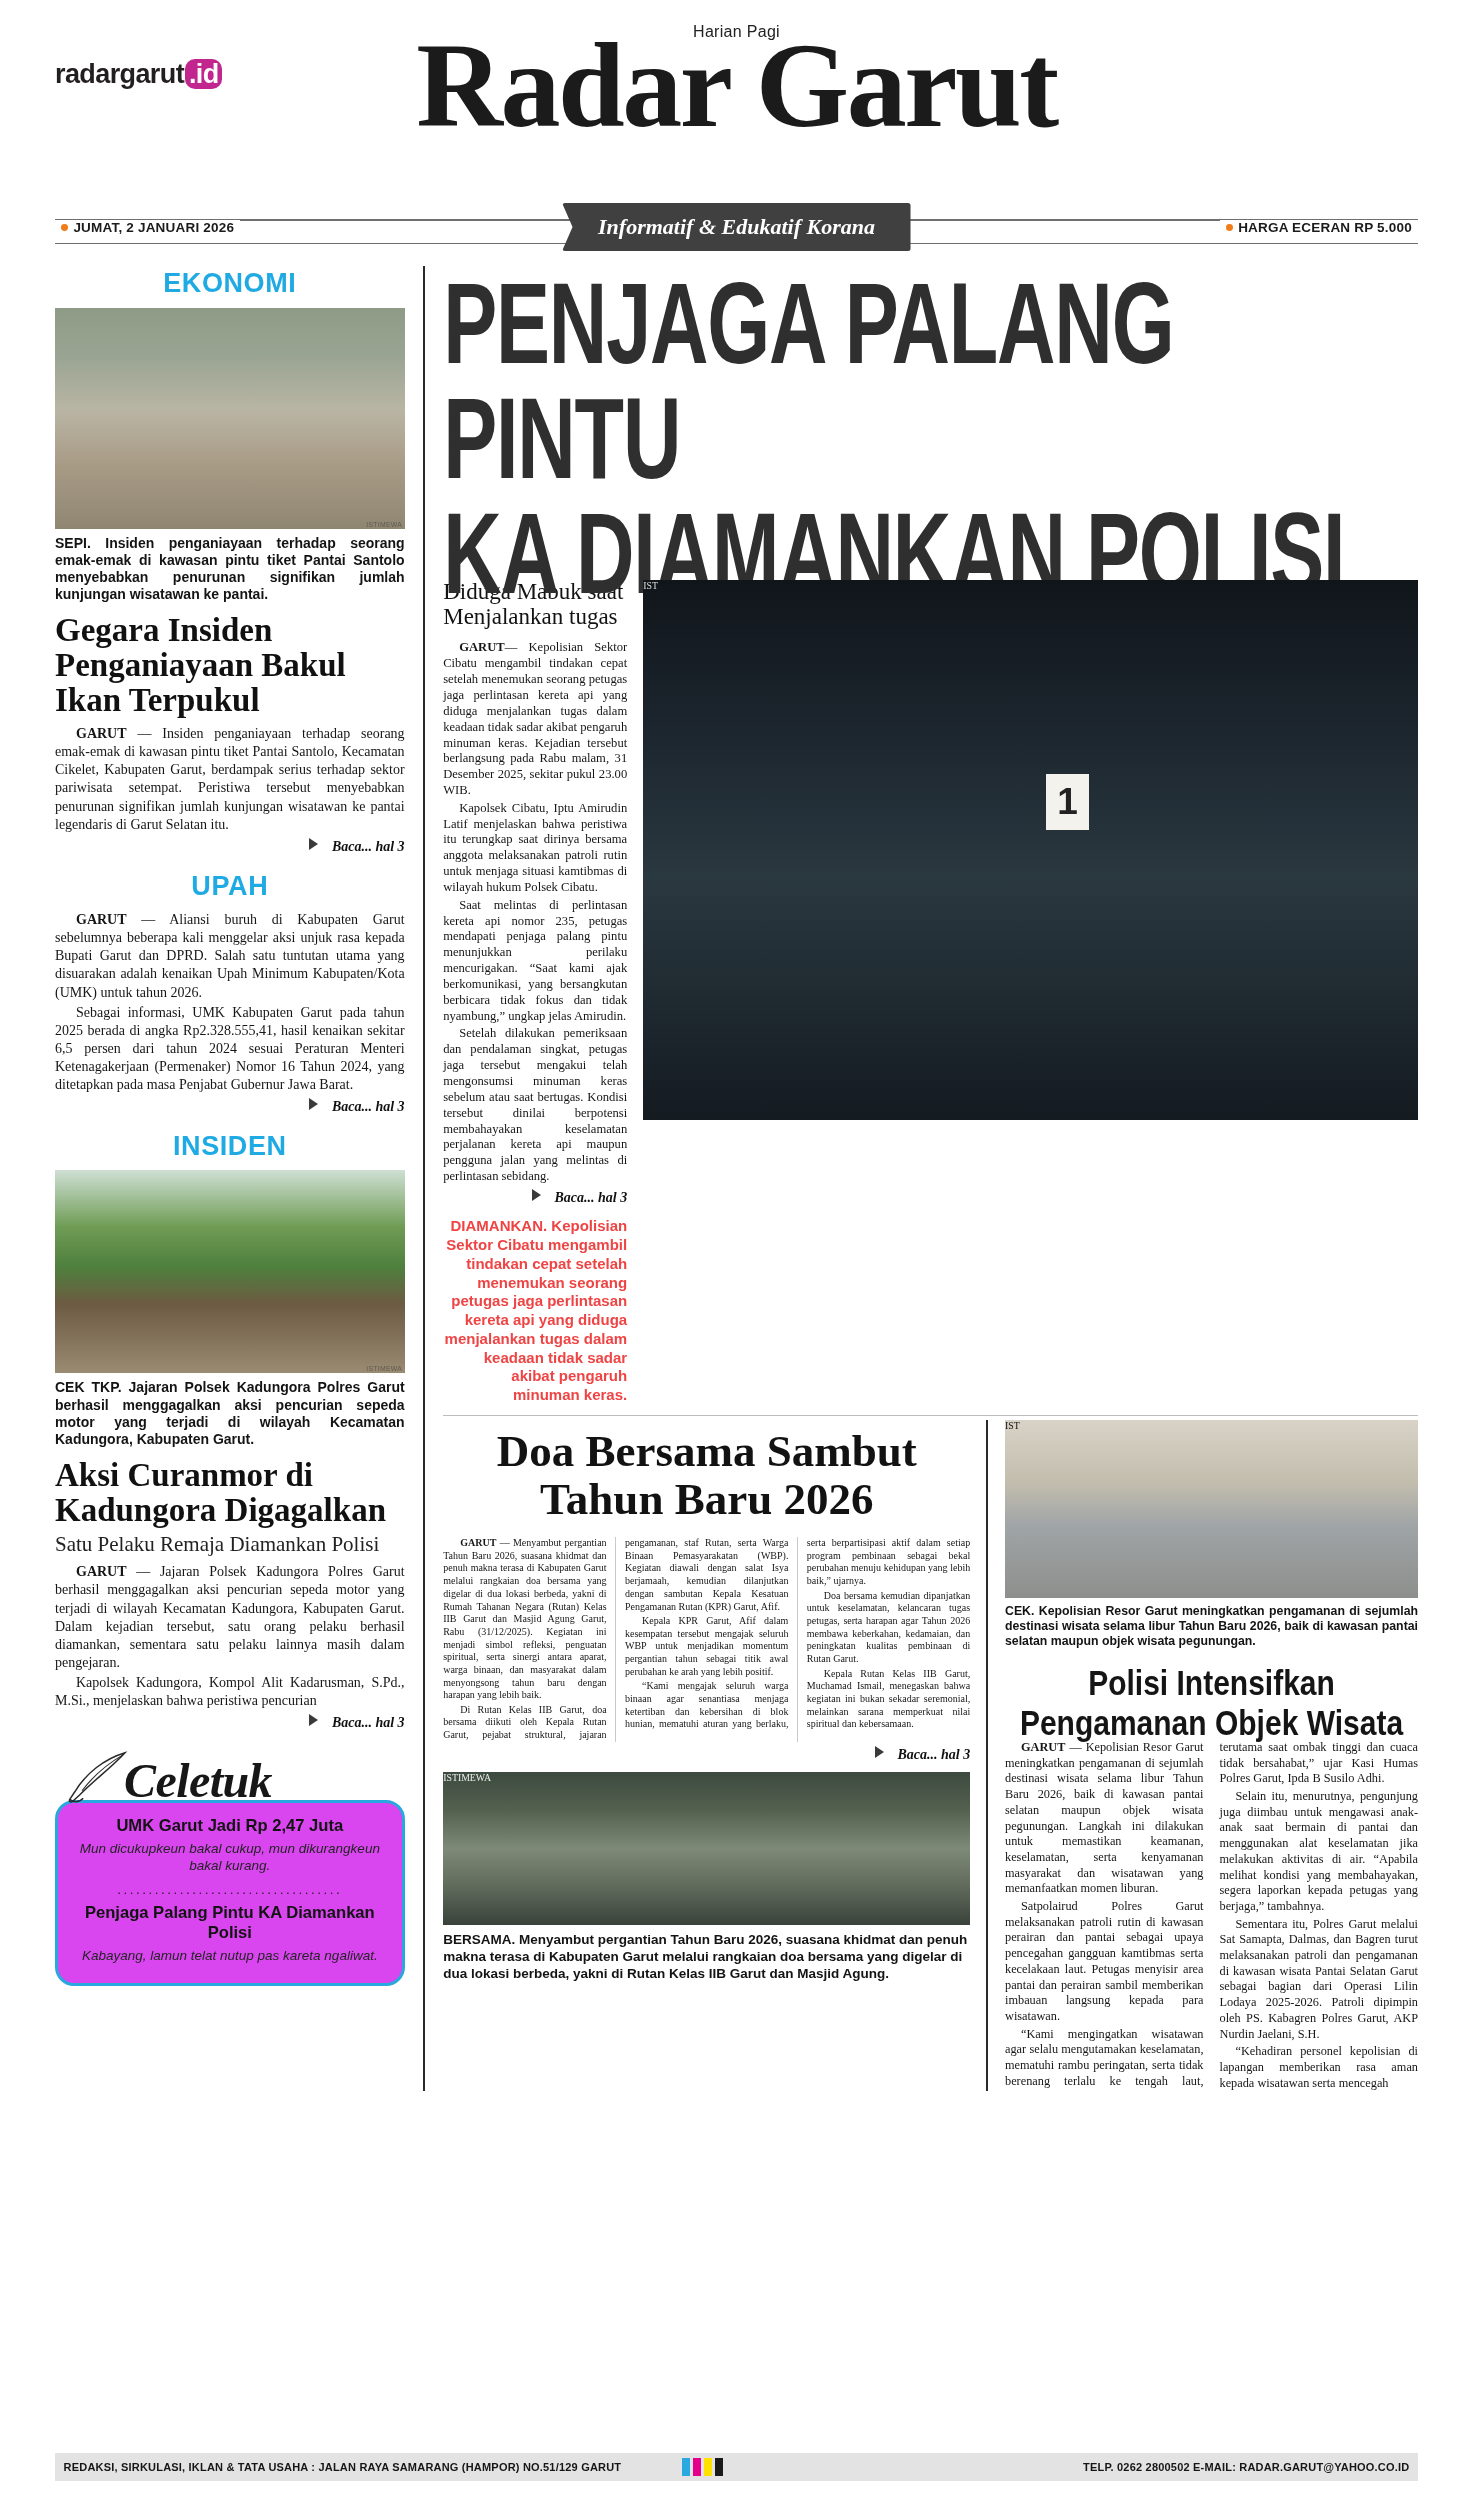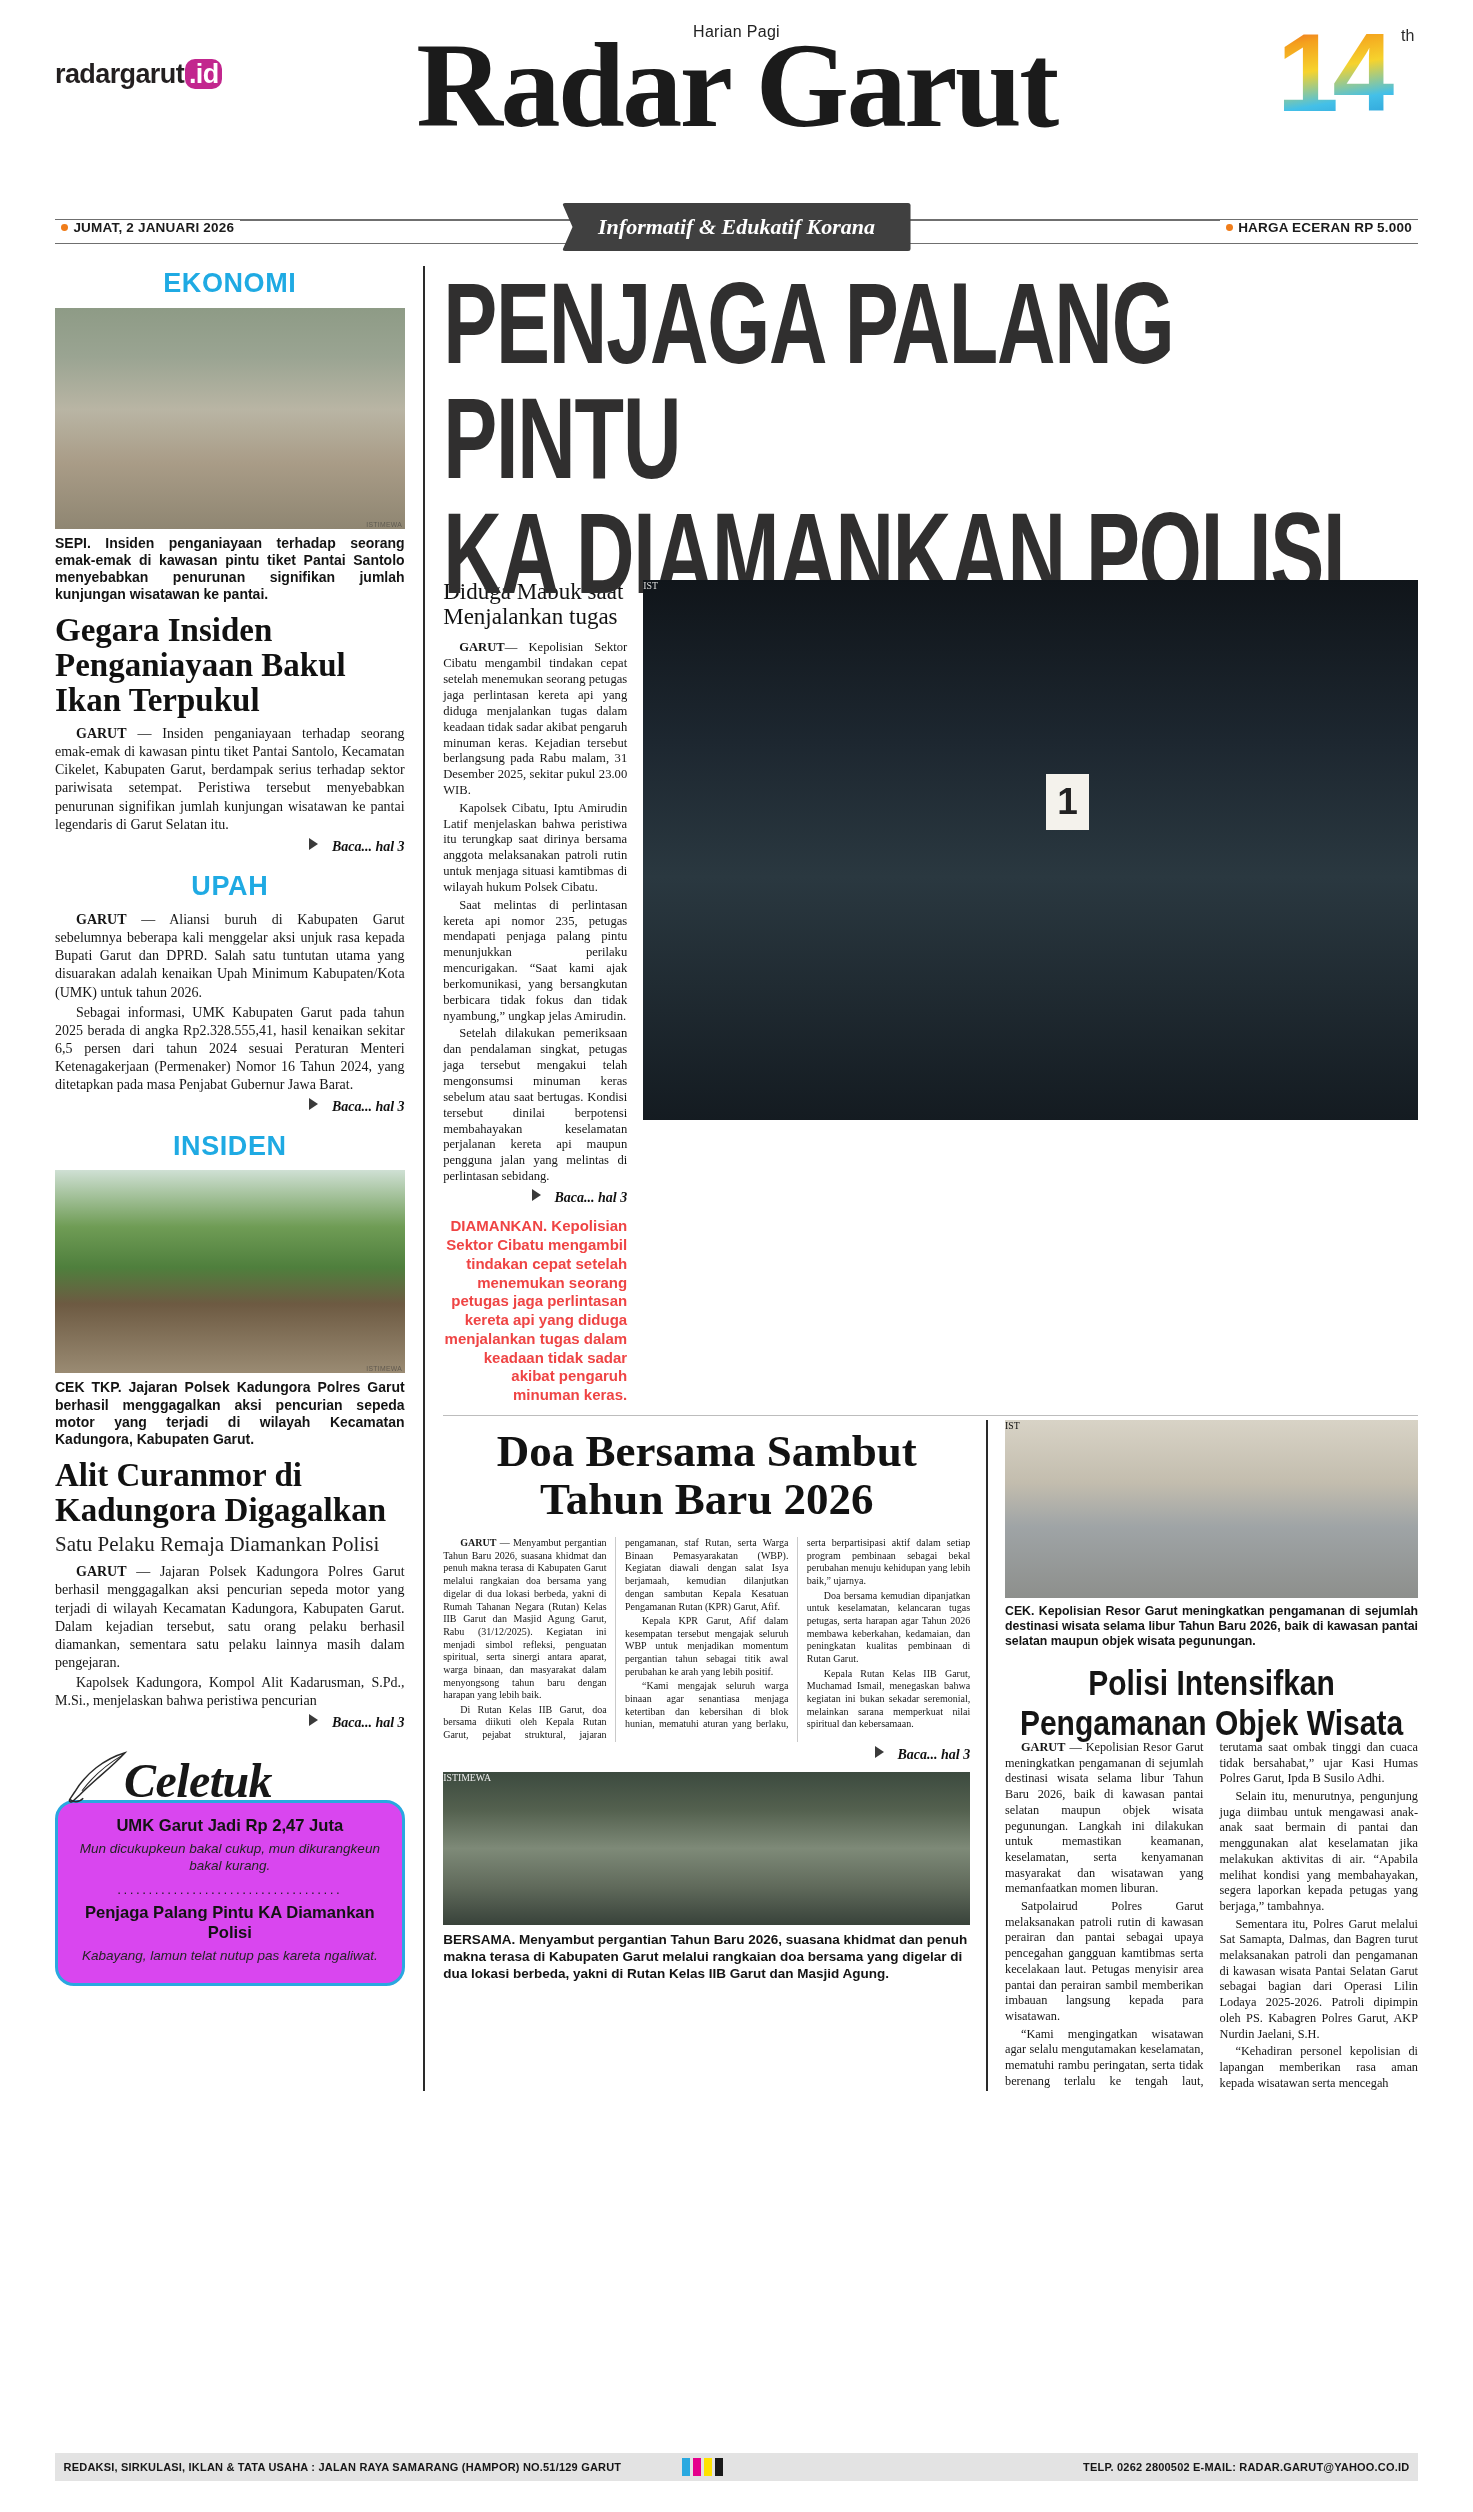--- a/index.html
+++ b/index.html
@@ -228,24 +228,20 @@
 <body>
 
 <div class="page">
 
   <div class="masthead">
     <div class="harian-pagi">Harian Pagi</div>
     <div class="brand-url">
       <span>radargarut</span><span class="dot-id">.id</span>
     </div>
     <div class="title-main">Radar Garut</div>
-    <div class="anniv">
-      <div class="num">14</div>
-      <div class="th">th</div>
-    </div>
   </div>
 
   <div class="datestrip">
     <div class="rule"></div>
     <div class="rule2"></div>
     <div class="left">
       <span class="bullet-dot"></span>
       <span>JUMAT, 2 JANUARI 2026</span>
     </div>
     <div class="tagline">Informatif &amp; Edukatif Korana</div>
@@ -271,21 +267,21 @@
       <div class="sec-head" style="margin-top:17px">UPAH</div>
       <p class="body"><span class="dateline">GARUT</span> <span>— Aliansi buruh di Kabupaten Garut sebelumnya beberapa kali menggelar aksi unjuk rasa kepada Bupati Garut dan DPRD. Salah satu tuntutan utama yang disuarakan adalah kenaikan Upah Minimum Kabupaten/Kota (UMK) untuk tahun 2026.</span></p>
       <p class="body">Sebagai informasi, UMK Kabupaten Garut pada tahun 2025 berada di angka Rp2.328.555,41, hasil kenaikan sekitar 6,5 persen dari tahun 2024 sesuai Peraturan Menteri Ketenagakerjaan (Permenaker) Nomor 16 Tahun 2024, yang ditetapkan pada masa Penjabat Gubernur Jawa Barat.</p>
       <div class="baca"><span class="tri"></span><span>Baca... hal 3</span></div>
 
       <div class="sec-head" style="margin-top:16px">INSIDEN</div>
       <div class="photo ph-road" style="height:203px">
         <span class="credit">ISTIMEWA</span>
       </div>
       <div class="caption">CEK TKP. Jajaran Polsek Kadungora Polres Garut berhasil menggagalkan aksi pencurian sepeda motor yang terjadi di wilayah Kecamatan Kadungora, Kabupaten Garut.</div>
-      <div class="hl">Alit Curanmor di Kadungora Digagalkan</div>
+      <div class="hl">Aksi Curanmor di Kadungora Digagalkan</div>
       <div class="kicker">Satu Pelaku Remaja Diamankan Polisi</div>
       <p class="body"><span class="dateline">GARUT</span> <span>— Jajaran Polsek Kadungora Polres Garut berhasil menggagalkan aksi pencurian sepeda motor yang terjadi di wilayah Kecamatan Kadungora, Kabupaten Garut. Dalam kejadian tersebut, satu orang pelaku berhasil diamankan, sementara satu pelaku lainnya masih dalam pengejaran.</span></p>
       <p class="body">Kapolsek Kadungora, Kompol Alit Kadarusman, S.Pd., M.Si., menjelaskan bahwa peristiwa pencurian</p>
       <div class="baca"><span class="tri"></span><span>Baca... hal 3</span></div>
 
       <div class="celetuk-wrap">
         <div class="celetuk-logo">
           <svg class="celetuk-quill" viewBox="0 0 120 96">
             <path d="M104 6 C70 16 40 40 22 70 L14 82 C12 85 16 88 19 85 L30 75 C52 52 82 30 104 6 Z" fill="none" stroke="#2a2a2a" stroke-width="2.4"></path>
             <path d="M100 10 C76 24 52 44 34 68" fill="none" stroke="#2a2a2a" stroke-width="1.8"></path>

